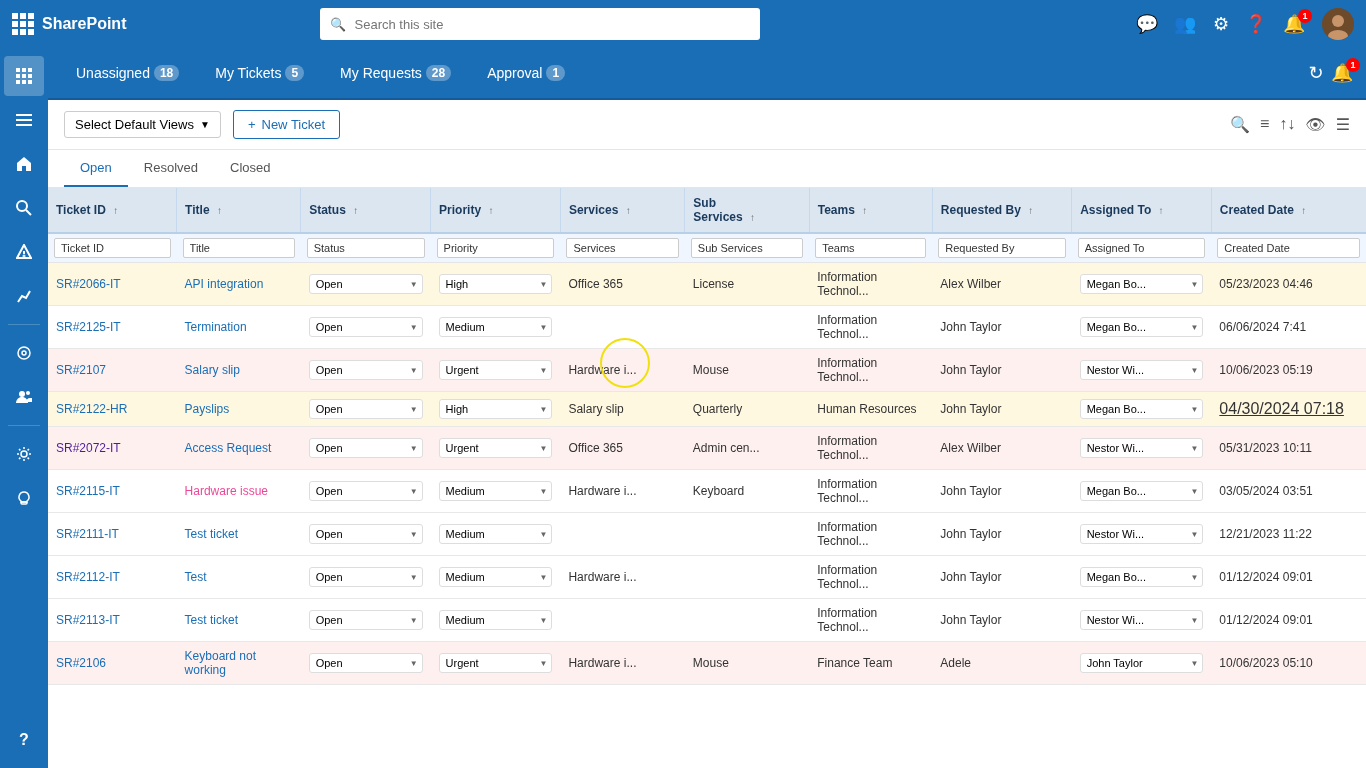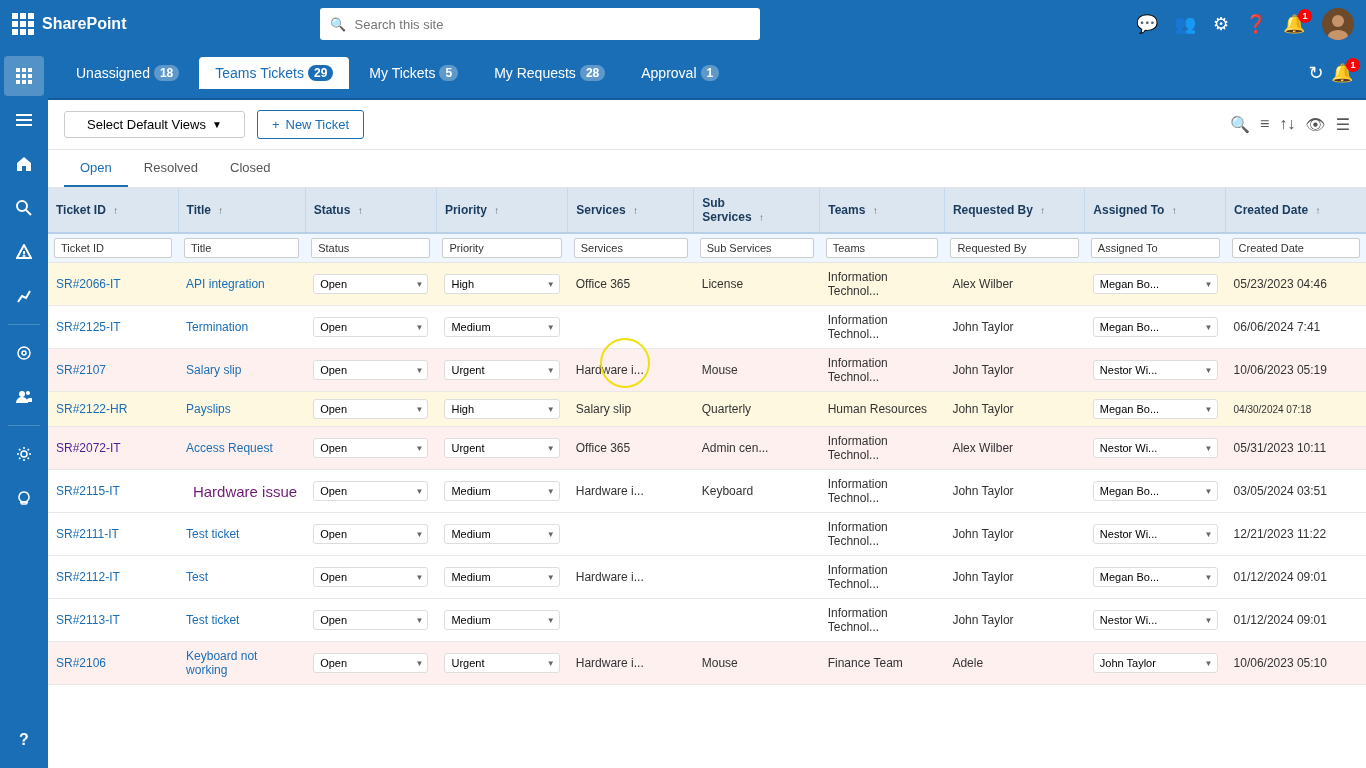--- a/index.html
+++ b/index.html
@@ -81,21 +81,21 @@
     .tab-actions .icon-btn { cursor: pointer; position: relative; }
 
     
     .toolbar {
       display: flex; align-items: center; padding: 10px 16px;
       gap: 12px; border-bottom: 1px solid #e5e5e5;
       background: white;
     }
     .select-view {
       border: 1px solid #ccc; border-radius: 3px;
-      padding: 5px 22px; font-size: 13px; background: white;
+      padding: 5px 10px; font-size: 13px; background: white;
       display: flex; align-items: center; gap: 6px; cursor: pointer;
     }
     .new-ticket-btn {
       display: flex; align-items: center; gap: 6px;
       padding: 6px 14px; border: 1px solid #1a6eb5;
       border-radius: 3px; color: #1a6eb5;
       background: white; cursor: pointer; font-size: 13px; font-weight: 500;
     }
     .toolbar-right { margin-left: auto; display: flex; gap: 10px; color: #555; font-size: 16px; }
     .toolbar-right span { cursor: pointer; }
@@ -305,24 +305,20 @@
       <span style="font-size:16px;font-weight:bold;color:white;">?</span>
     </div>
   </div>
 
   <div class="main">
 
     <div class="tabs-row">
       <div class="tab-item">
         <span>Unassigned</span>
         <span class="tab-badge">18</span>
-      </div>
-      <div class="tab-item active">
-        <span>Teams Tickets</span>
-        <span class="tab-badge">29</span>
       </div>
       <div class="tab-item">
         <span>My Tickets</span>
         <span class="tab-badge">5</span>
       </div>
       <div class="tab-item">
         <span>My Requests</span>
         <span class="tab-badge">28</span>
       </div>
       <div class="tab-item">
@@ -509,21 +505,21 @@
     <td style="font-size:12px;">Quarterly</td>
     <td style="font-size:12px;">Human Resources</td>
     <td style="font-size:12px;">John Taylor</td>
     <td style="min-width:110px;">
       <div class="select-wrap">
         <select class="assigned-select">
           <option selected="">Megan Bo...</option>
         </select>
       </div>
     </td>
-    <td style="font-size:10px;white-space:nowrap;">04/30/2024 07:18</td>
+    <td style="font-size:16px;white-space:nowrap;text-decoration:underline;">04/30/2024 07:18</td>
   </tr>
             <tr class="row-urgent">
     <td style="color:#4c1d95;cursor:pointer;white-space:nowrap;font-size:12px;">SR#2072-IT</td>
     <td style="color:#1a6eb5;cursor:pointer;font-size:12px;">Access Request</td>
     <td style="min-width:90px;">
       <div class="select-wrap">
         <select class="status-select">
           <option selected="">Open</option><option>Resolved</option><option>Closed</option>
         </select>
       </div>
@@ -543,21 +539,21 @@
       <div class="select-wrap">
         <select class="assigned-select">
           <option selected="">Nestor Wi...</option>
         </select>
       </div>
     </td>
     <td style="font-size:12px;white-space:nowrap;">05/31/2023 10:11</td>
   </tr>
             <tr class="row-medium">
     <td style="color:#1a6eb5;cursor:pointer;white-space:nowrap;font-size:12px;">SR#2115-IT</td>
-    <td style="color:#701a75;cursor:pointer;font-size:15px;text-align:right;">Hardware issue</td>
+    <td style="color:#ec4899;cursor:pointer;font-size:12px;">Hardware issue</td>
     <td style="min-width:90px;">
       <div class="select-wrap">
         <select class="status-select">
           <option selected="">Open</option><option>Resolved</option><option>Closed</option>
         </select>
       </div>
     </td>
     <td style="min-width:90px;">
       <div class="select-wrap">
         <select class="priority-select">

